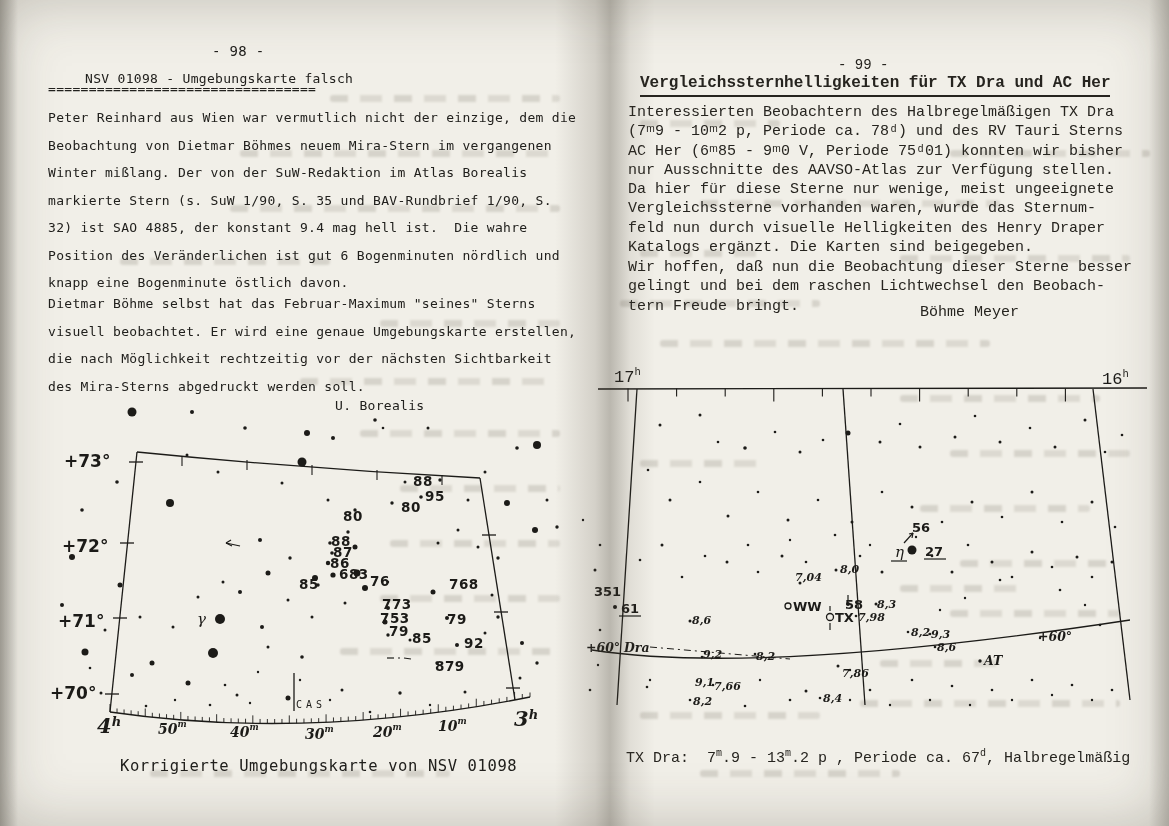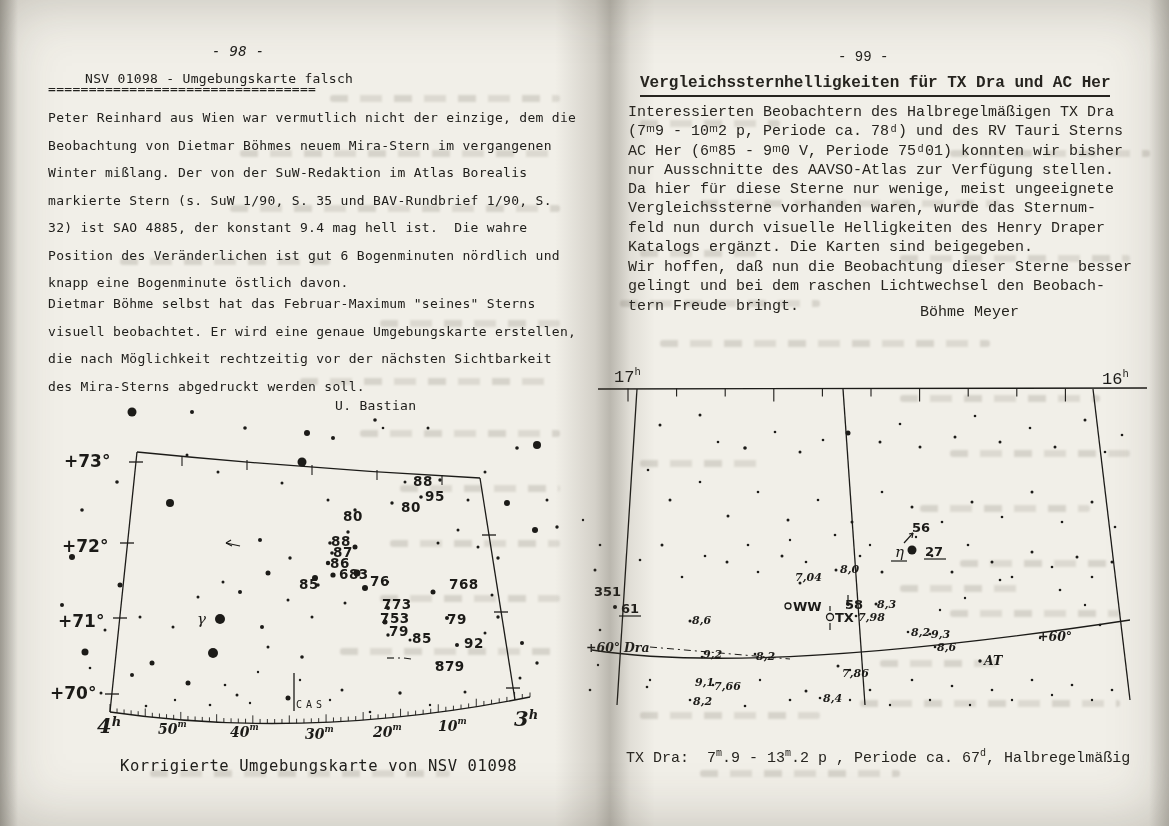--- a/index.html
+++ b/index.html
@@ -78,35 +78,35 @@
     <div class="abs bleed" style="left: 920px; top: 505px; width: 170px;"></div>
     <div class="abs bleed" style="left: 960px; top: 560px; width: 150px;"></div>
     <div class="abs bleed" style="left: 900px; top: 585px; width: 120px;"></div>
     <div class="abs bleed" style="left: 950px; top: 610px; width: 170px;"></div>
     <div class="abs bleed" style="left: 880px; top: 660px; width: 120px;"></div>
     <div class="abs bleed" style="left: 860px; top: 700px; width: 260px;"></div>
     <div class="abs bleed" style="left: 640px; top: 712px; width: 180px;"></div>
     <div class="abs bleed" style="left: 700px; top: 770px; width: 200px;"></div>
   </div>
 
-<div class="abs t98" id="p98-header" style="left:212px;top:38px;font-style:italic;">- 98 -</div>
+<div class="abs t98" id="p98-header" style="left:212px;top:38px;">- 98 -</div>
 <div class="abs t98" id="p98-title" style="left:48px;top:65px;margin-left:37px;">NSV 01098 - Umgebungskarte falsch</div>
 <div class="abs t98" id="p98-rule" style="left:48px;top:82px;">=================================</div>
 <div class="abs t98" id="p98-para1" style="left:48px;top:104px;">Peter Reinhard aus Wien war vermutlich nicht der einzige, dem die
 Beobachtung von Dietmar Böhmes neuem Mira-Stern im vergangenen
 Winter mißlang. Der von der SuW-Redaktion im Atlas Borealis
 markierte Stern (s. SuW 1/90, S. 35 und BAV-Rundbrief 1/90, S.
 32) ist SAO 4885, der konstant 9.4 mag hell ist.  Die wahre
 Position des Veränderlichen ist gut 6 Bogenminuten nördlich und
 knapp eine Bogenminute östlich davon.</div>
 <div class="abs t98" id="p98-para2" style="left:48px;top:290px;">Dietmar Böhme selbst hat das Februar-Maximum "seines" Sterns
 visuell beobachtet. Er wird eine genaue Umgebungskarte erstellen,
 die nach Möglichkeit rechtzeitig vor der nächsten Sichtbarkeit
 des Mira-Sterns abgedruckt werden soll.</div>
-<div class="abs t98" id="p98-sig" style="left:335px;top:392px;">U. Bastian</div>
+<div class="abs t98" id="p98-sig" style="left:335px;top:392px;">U. Borealis</div>
 <div class="abs t98" id="p98-caption" style="left:120px;top:753px;">Korrigierte Umgebungskarte von NSV 01098</div>
 
 <svg id="chart-left" style="left:40px;top:400px;" width="535" height="345" viewBox="40 400 535 345">
     <path d="M137,452 Q308,469 480,478" fill="none" stroke="#1c1b18" stroke-width="1.3"></path>
     <path d="M137,452 L110,712" fill="none" stroke="#1c1b18" stroke-width="1.3"></path>
     <path d="M480,478 L515,700" fill="none" stroke="#1c1b18" stroke-width="1.3"></path>
     <path d="M110,712 Q310,741 530,697" fill="none" stroke="#1c1b18" stroke-width="1.3"></path>
     <path d="M294,673 L294,711" fill="none" stroke="#1c1b18" stroke-width="1.3"></path>
     <path d="M226,543 L240,546" fill="none" stroke="#1c1b18" stroke-width="1.2"></path>
     <path d="M226,543 L231,540" fill="none" stroke="#1c1b18" stroke-width="1.2"></path>
@@ -309,21 +309,21 @@
     <text x="449" y="589" class="f-mag">768</text>
     <text x="382" y="609" class="f-mag">773</text>
     <text x="380" y="623" class="f-mag">753</text>
     <text x="389" y="636" class="f-mag">79</text>
     <text x="412" y="643" class="f-mag">85</text>
     <text x="447" y="624" class="f-mag">79</text>
     <text x="464" y="648" class="f-mag">92</text>
     <text x="435" y="671" class="f-mag">879</text>
   </svg>
 
-<div class="abs t99" id="p99-header" style="left:838px;top:48px;">- 99 -</div>
+<div class="abs t99" id="p99-header" style="left:838px;top:56px;">- 99 -</div>
 <div class="abs t99" id="p99-title" style="left:640px;top:74px;">Vergleichssternhelligkeiten für TX Dra und AC Her</div>
 <div class="abs t99" id="p99-para1" style="left:628px;top:103px;">Interessierten Beobachtern des Halbregelmäßigen TX Dra
 (7ᵐ9 - 10ᵐ2 p, Periode ca. 78ᵈ) und des RV Tauri Sterns
 AC Her (6ᵐ85 - 9ᵐ0 V, Periode 75ᵈ01) konnten wir bisher
 nur Ausschnitte des AAVSO-Atlas zur Verfügung stellen.
 Da hier für diese Sterne nur wenige, meist ungeeignete
 Vergleichssterne vorhanden waren, wurde das Sternum-
 feld nun durch visuelle Helligkeiten des Henry Draper
 Katalogs ergänzt. Die Karten sind beigegeben.</div>
 <div class="abs t99" id="p99-para2" style="left:628px;top:258px;">Wir hoffen, daß nun die Beobachtung dieser Sterne besser

